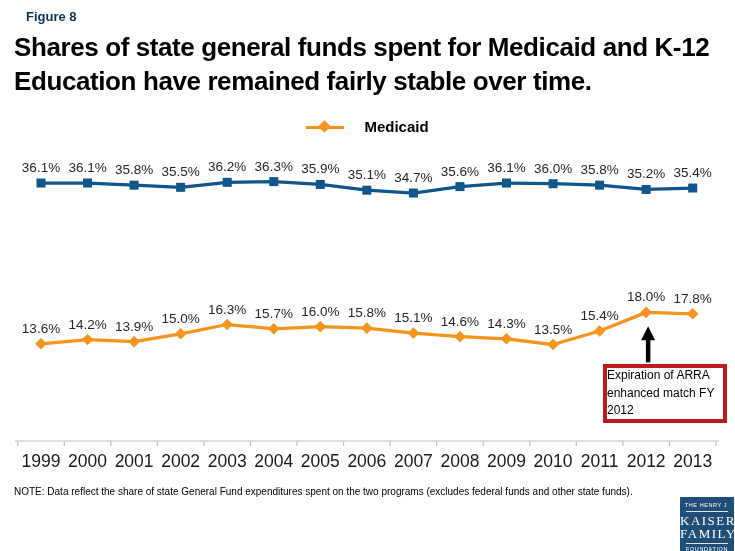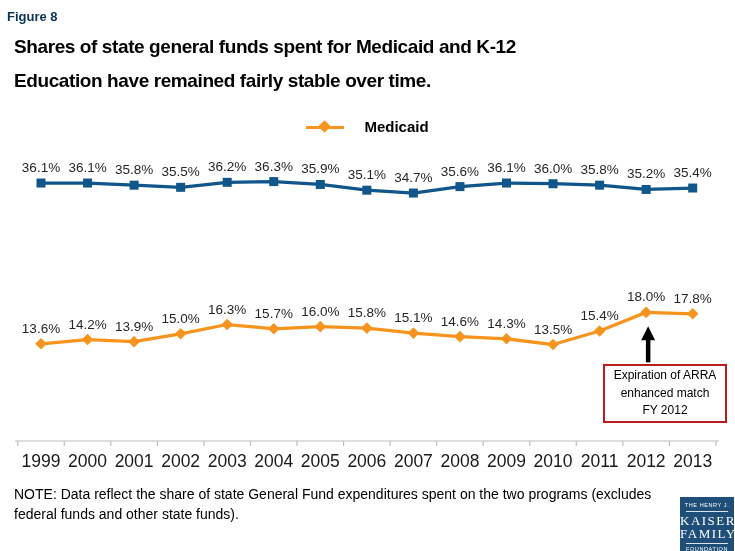--- a/index.html
+++ b/index.html
@@ -1,33 +1,33 @@
 <!DOCTYPE html>
 <html><head>
 <meta charset="utf-8">
 <style>
   html,body{margin:0;padding:0;background:#fff;}
   #page{position:relative;width:735px;height:551px;background:#fff;overflow:hidden;
         font-family:"Liberation Sans",sans-serif;}
-  #figure-label{position:absolute;left:7px;top:9px;font-size:13px;font-weight:bold;color:#0b3254;}
+  #figure-label{position:absolute;left:26px;top:9px;font-size:13px;font-weight:bold;color:#0b3254;}
   #title{position:absolute;left:14px;top:30px;width:712px;color:#000;
-         font-size:19px;font-weight:bold;line-height:34px;letter-spacing:-0.4px;}
+         font-size:26px;font-weight:bold;line-height:34px;letter-spacing:-0.4px;}
   #legend{position:absolute;left:0;top:118px;width:735px;display:flex;justify-content:center;
           align-items:center;gap:22px;}
   .legend-item{display:flex;align-items:center;gap:20px;}
   .legend-marker{position:relative;width:38px;height:12px;}
   .legend-line{position:absolute;left:0;top:5px;width:38px;height:3px;}
   .legend-diamond{position:absolute;left:14px;top:1px;width:9px;height:9px;transform:rotate(45deg);}
   .legend-square{position:absolute;left:14px;top:1.5px;width:9px;height:9px;}
   .legend-label{font-size:15px;font-weight:bold;color:#000;}
   #chart-svg{position:absolute;left:0;top:0;}
   #annotation-box{position:absolute;left:603px;top:364px;width:124px;height:59px;
-      border:2px solid #b91c1c;background:#fff;display:flex;align-items:center;justify-content:center;
-      text-align:center;font-size:12px;line-height:1.45;color:#000;padding:2px 8px;box-sizing:border-box;}
-  #notes{position:absolute;left:14px;top:485px;width:660px;font-size:14px;line-height:1.42;color:#000;}
+      border:4px solid #b91c1c;background:#fff;display:flex;align-items:center;justify-content:center;
+      text-align:left;font-size:12px;line-height:1.45;color:#000;padding:2px 0;box-sizing:border-box;}
+  #notes{position:absolute;left:14px;top:485px;width:660px;font-size:10px;line-height:1.42;color:#000;}
   #kff-logo{position:absolute;left:680px;top:497px;width:54px;height:63px;background:#1f4e79;
       color:#fff;text-align:center;box-sizing:border-box;padding-top:5px;}
   .logo-tiny{font-size:5.5px;letter-spacing:0.6px;line-height:1.2;}
   .logo-big{font-family:"Liberation Serif",serif;font-size:13px;letter-spacing:1.5px;line-height:1.05;}
   .logo-rule{border:0;border-top:1px solid #ffffff;margin:2px 6px;opacity:.85;}
 </style>
 </head>
 <body>
 
 <div id="page">

